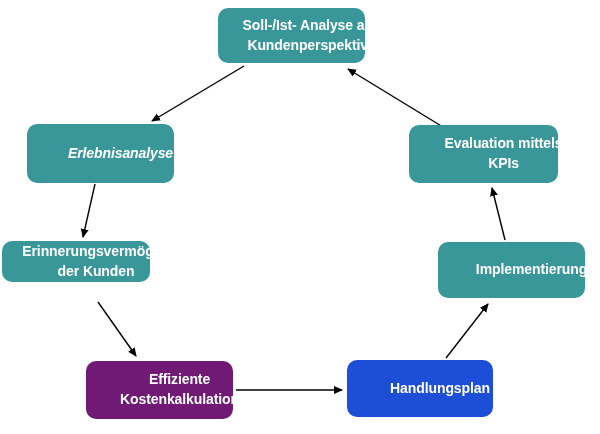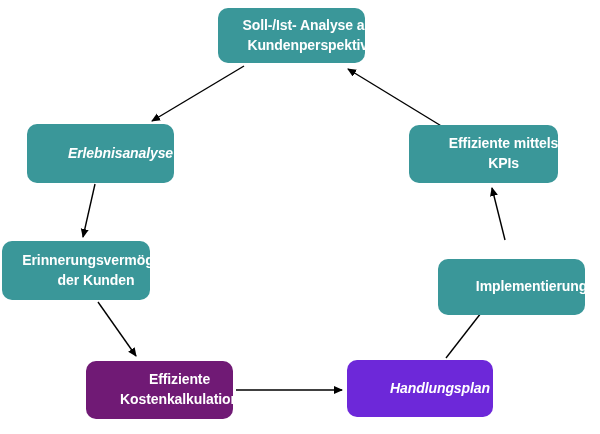--- a/index.html
+++ b/index.html
@@ -29,24 +29,24 @@
     text-align: center;
     font-weight: bold;
     font-size: 14px;
     line-height: 1.4;
     white-space: pre;
     letter-spacing: -0.1px;
     padding-left: 40px;
   }
   .n-soll      { left: 218px; top: 8px;   width: 147px; height: 55px; }
   .n-erlebnis  { left: 27px;  top: 124px; width: 147px; height: 59px; font-style: italic; }
-  .n-erinner   { left: 2px;   top: 241px; width: 148px; height: 59px; }
+  .n-erinner   { left: 2px;   top: 241px; width: 148px; height: 41px; }
   .n-kosten    { left: 86px;  top: 361px; width: 147px; height: 58px; }
   .n-handlung  { left: 347px; top: 360px; width: 146px; height: 57px; }
-  .n-implement { left: 438px; top: 259px; width: 147px; height: 56px; }
+  .n-implement { left: 438px; top: 242px; width: 147px; height: 56px; }
   .n-eval      { left: 409px; top: 125px; width: 149px; height: 58px; }
 </style>
 </head>
 <body style="background: rgb(255, 255, 255);">
 
 <div class="canvas">
 
   <svg class="arrows" viewBox="0 0 600 434" xmlns="http://www.w3.org/2000/svg">
     <defs>
       <marker id="ah" markerWidth="10" markerHeight="9" refX="8" refY="4" orient="auto" markerUnits="userSpaceOnUse">
@@ -70,24 +70,24 @@
     <span>Erlebnisanalyse</span>
   </div>
   <div class="node n-erinner" style="background: rgb(58, 151, 153); color: rgb(255, 255, 255);">
     <span>Erinnerungsvermögen
 der Kunden</span>
   </div>
   <div class="node n-kosten" style="background: #701a75; color: rgb(255, 255, 255);">
     <span>Effiziente
 Kostenkalkulation</span>
   </div>
-  <div class="node n-handlung" style="background: #6d28d9; color: rgb(255, 255, 255); font-style: italic;">
+  <div class="node n-handlung" style="background: #1d4ed8; color: rgb(255, 255, 255);">
     <span>Handlungsplan</span>
   </div>
   <div class="node n-implement" style="background: rgb(58, 151, 153); color: rgb(255, 255, 255);">
     <span>Implementierung</span>
   </div>
   <div class="node n-eval" style="background: rgb(58, 151, 153); color: rgb(255, 255, 255);">
-    <span>Effiziente mittels
+    <span>Evaluation mittels
 KPIs</span>
   </div>
 
 </div>
 
 </body></html>

